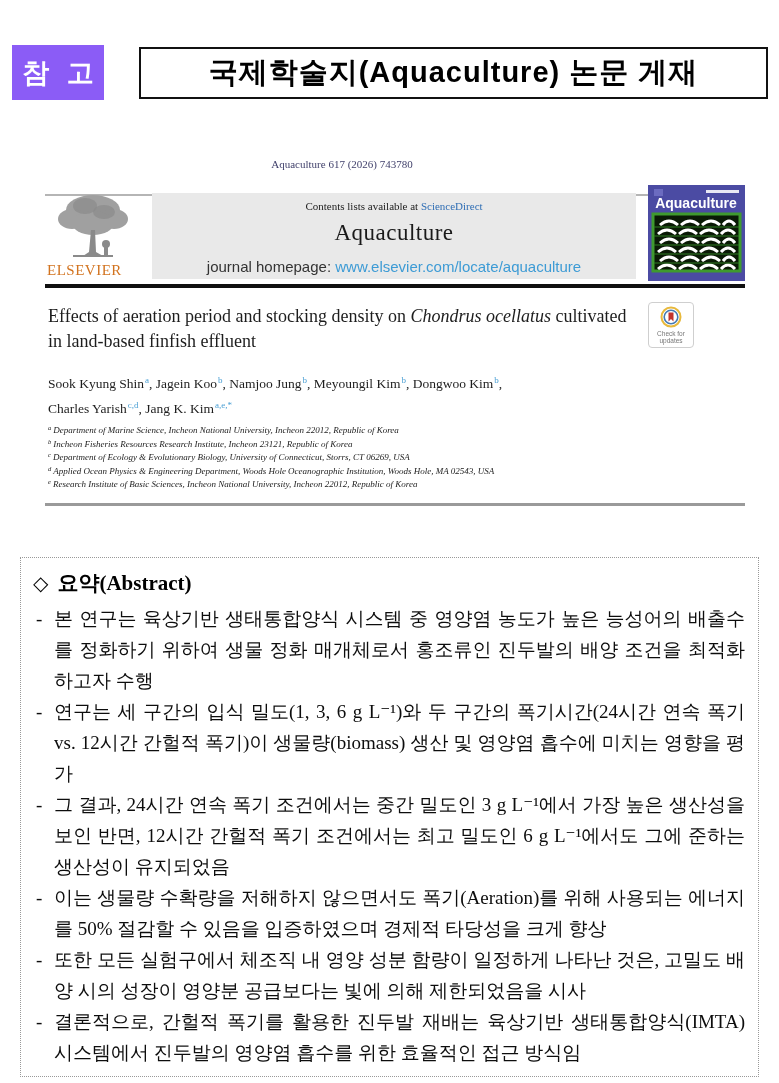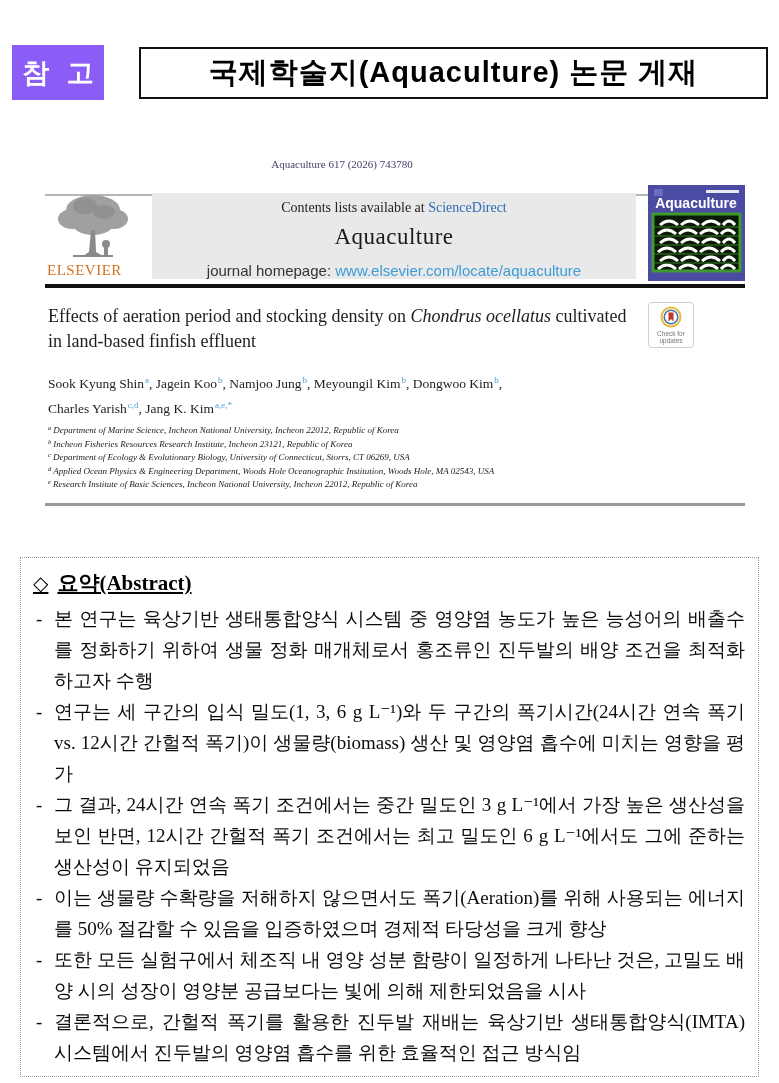--- a/index.html
+++ b/index.html
@@ -38,21 +38,21 @@
   .jheader-topline { position:absolute; left:0; top:6px; width:700px; height:2px; background:#b5b5b5; }
   .elsevier { position:absolute; left:2px; top:2px; width:98px; height:92px; text-align:left; }
   .elsevier-name {
     font-family:"Liberation Serif",serif; font-size:15px; letter-spacing:0.5px;
     color:#d2731f; margin-top:-2px;
   }
   .graybox {
     position:absolute; left:107px; top:5px; width:484px; height:86px;
     background:#e9e9e9; text-align:center; padding-top:7px;
   }
-  .contents-line { font-size:14px; color:#222; }
+  .contents-line { font-size:11px; color:#222; }
   .link-blue { color:#2e6db4; cursor:pointer; }
   .jname { font-size:23px; color:#1a1a1a; margin-top:8px; letter-spacing:0.5px; }
   .homepage-line {
     font-family:"Liberation Sans","DejaVu Sans",sans-serif;
     font-size:15px; color:#333; margin-top:12px;
   }
   .url-blue { color:#3d9bd5; cursor:pointer; }
   .cover { position:absolute; left:603px; top:-3px; width:97px; height:96px; }
 
   .black-rule { left:45px; top:284px; width:700px; height:4px; background:#101010; }
@@ -91,21 +91,21 @@
 
   .gray-rule { left:45px; top:503px; width:700px; height:3px; background:#9a9a9a; }
 
   
   .abstract-box {
     left:20px; top:557px; width:739px; height:520px;
     border:1px dotted #999; background:#fff;
     padding:10px 13px 0 12px;
   }
   .abs-heading {
-    font-size:21px; font-weight:bold; color:#000; line-height:30px;text-decoration:underline;
+    font-size:21px; font-weight:bold; color:#000; line-height:30px;
   }
   .abs-heading .diamond { font-weight:normal; font-size:20px; margin-right:9px; }
   .bullets { margin-top:5px; }
   .bullet { display:flex; font-size:19px; line-height:31px; color:#0d0d0d; }
   .bullet .marker { flex:none; width:21px; padding-left:3px; }
   .bullet .btext { flex:1; text-align:justify; }
 </style>
 </head>
 <body>
 

